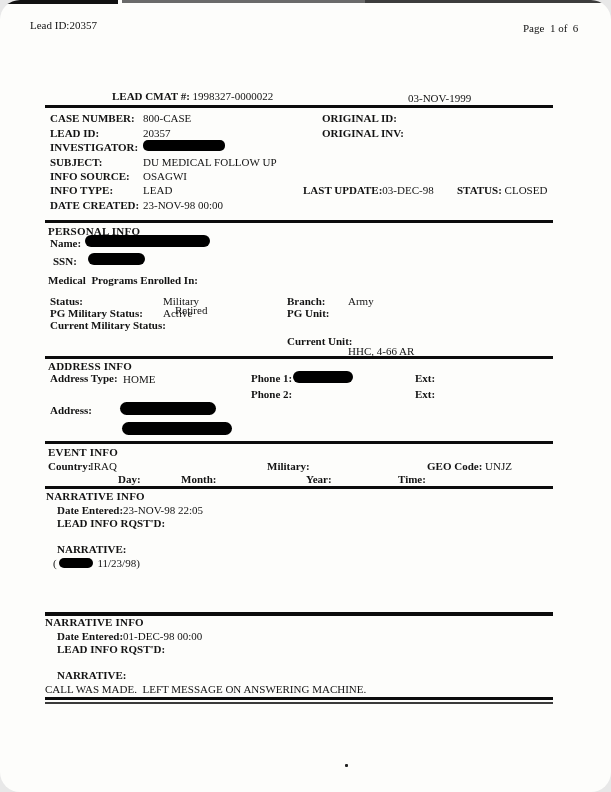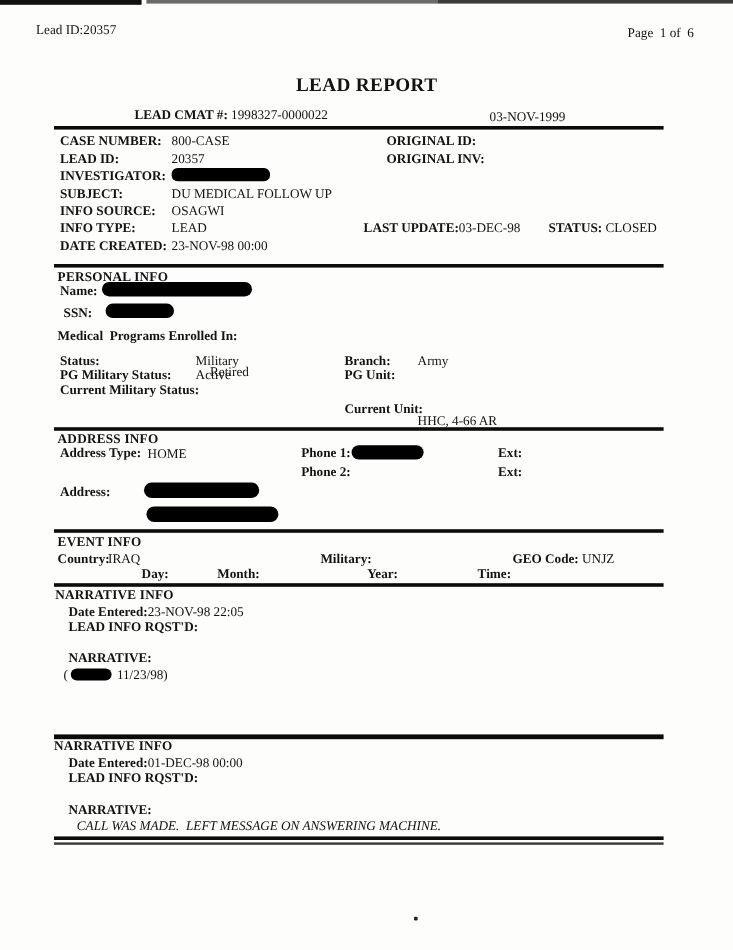--- a/index.html
+++ b/index.html
@@ -6,20 +6,21 @@
   body{background:#e8e8e8;}
   .page{
     position:relative;
     width:611px;height:792px;
     margin:0 auto;
     background:#fdfdfb;
     color:#131313;
     font-family:"Liberation Serif","DejaVu Serif",serif;
     font-size:11px;
     overflow:hidden;
+    border-radius:20px;
   }
   .abs{position:absolute;white-space:pre;line-height:12px;}
   .lbl{font-weight:bold;}
   .val{font-weight:normal;}
   .title{font-weight:bold;font-size:16px;letter-spacing:.3px;}
   .sect{font-weight:bold;letter-spacing:.2px;}
   .rule{position:absolute;left:45px;width:508px;background:#0c0c0c;}
   .redact{position:absolute;background:#000;border-radius:5px;}
   .redact-inline{display:inline-block;width:34px;height:10px;background:#000;border-radius:5px;vertical-align:-1px;margin:0 2px;}
   .scanband{position:absolute;top:0;height:4px;background:#111;}
@@ -30,21 +31,20 @@
 
 <div class="page">
 
   <div class="scanband" style="left:0;width:118px;"></div>
   <div class="scanband" style="left:122px;width:243px;height:3px;background:#6a6a6a;"></div>
   <div class="scanband" style="left:365px;width:246px;height:3px;background:#3d3d3d;"></div>
 
   <div class="abs" style="left:30px;top:19px;"><span class="val">Lead ID:</span><span class="val">20357</span></div>
   <div class="abs" style="left:523px;top:22px;">Page  1 of  6</div>
 
-  <div class="abs title" style="left:0;top:63px;width:611px;text-align:center;line-height:18px;">LEAD REPORT</div>
 
   <div class="abs" style="left:112px;top:90px;"><span class="lbl">LEAD CMAT #: </span><span class="val">1998327-0000022</span></div>
   <div class="abs val" style="left:408px;top:92px;">03-NOV-1999</div>
 
   <div class="rule" style="top:105px;height:3px;"></div>
 
   <div class="abs lbl" style="left:50px;top:112px;">CASE NUMBER:</div>
   <div class="abs val" style="left:143px;top:112px;">800-CASE</div>
   <div class="abs lbl" style="left:322px;top:112px;">ORIGINAL ID:</div>
 
@@ -129,20 +129,20 @@
   <div class="abs lbl" style="left:57px;top:517px;">LEAD INFO RQST'D:</div>
   <div class="abs lbl" style="left:57px;top:543px;">NARRATIVE:</div>
   <div class="abs val" style="left:53px;top:557px;"><span>(</span><span class="redact-inline"></span><span> 11/23/98)</span></div>
 
   <div class="rule" style="top:612px;height:4px;"></div>
 
   <div class="abs sect" style="left:45px;top:616px;">NARRATIVE INFO</div>
   <div class="abs" style="left:57px;top:630px;"><span class="lbl">Date Entered:</span><span class="val">01-DEC-98 00:00</span></div>
   <div class="abs lbl" style="left:57px;top:643px;">LEAD INFO RQST'D:</div>
   <div class="abs lbl" style="left:57px;top:669px;">NARRATIVE:</div>
-  <div class="abs val" style="left:64px;top:683px;font-style:italic;">CALL WAS MADE.  LEFT MESSAGE ON ANSWERING MACHINE.</div>
+  <div class="abs val" style="left:45px;top:683px;">CALL WAS MADE.  LEFT MESSAGE ON ANSWERING MACHINE.</div>
 
   <div class="rule" style="top:697px;height:3px;"></div>
   <div class="rule" style="top:702px;height:2px;background:#3a3a3a;"></div>
 
   <div class="speck" style="left:345px;top:764px;"></div>
 
 </div>
 
 </body></html>

